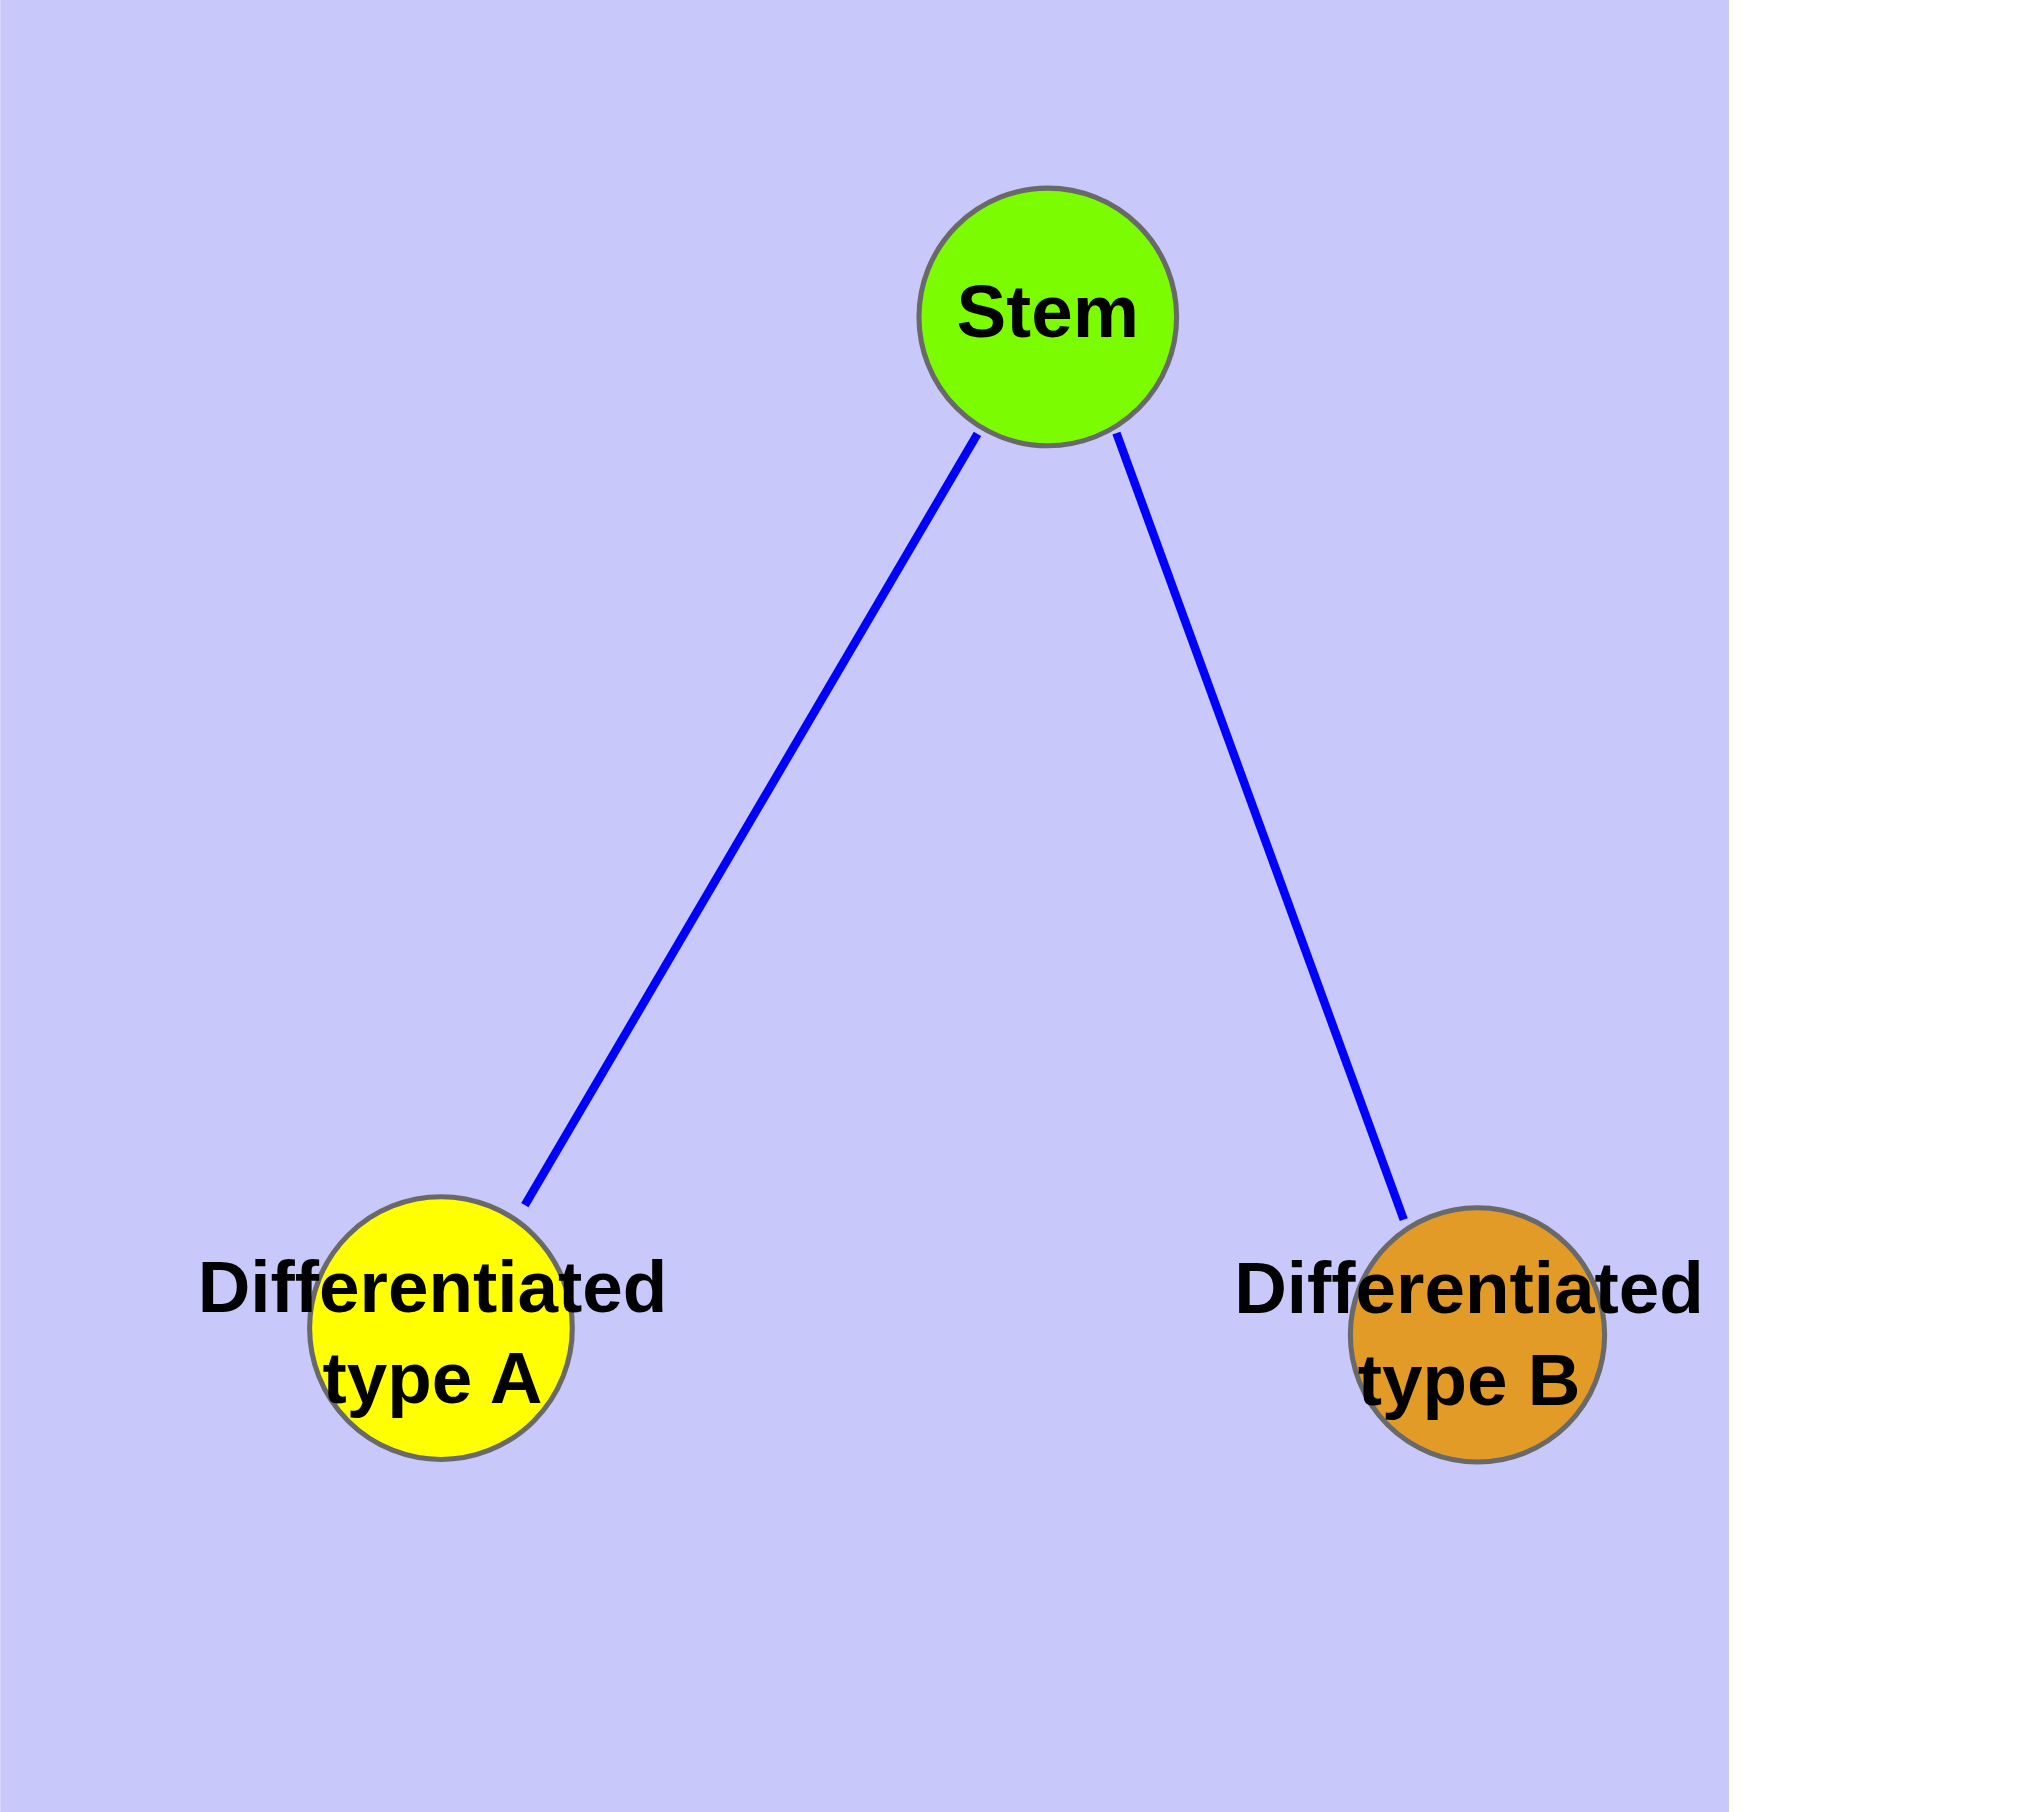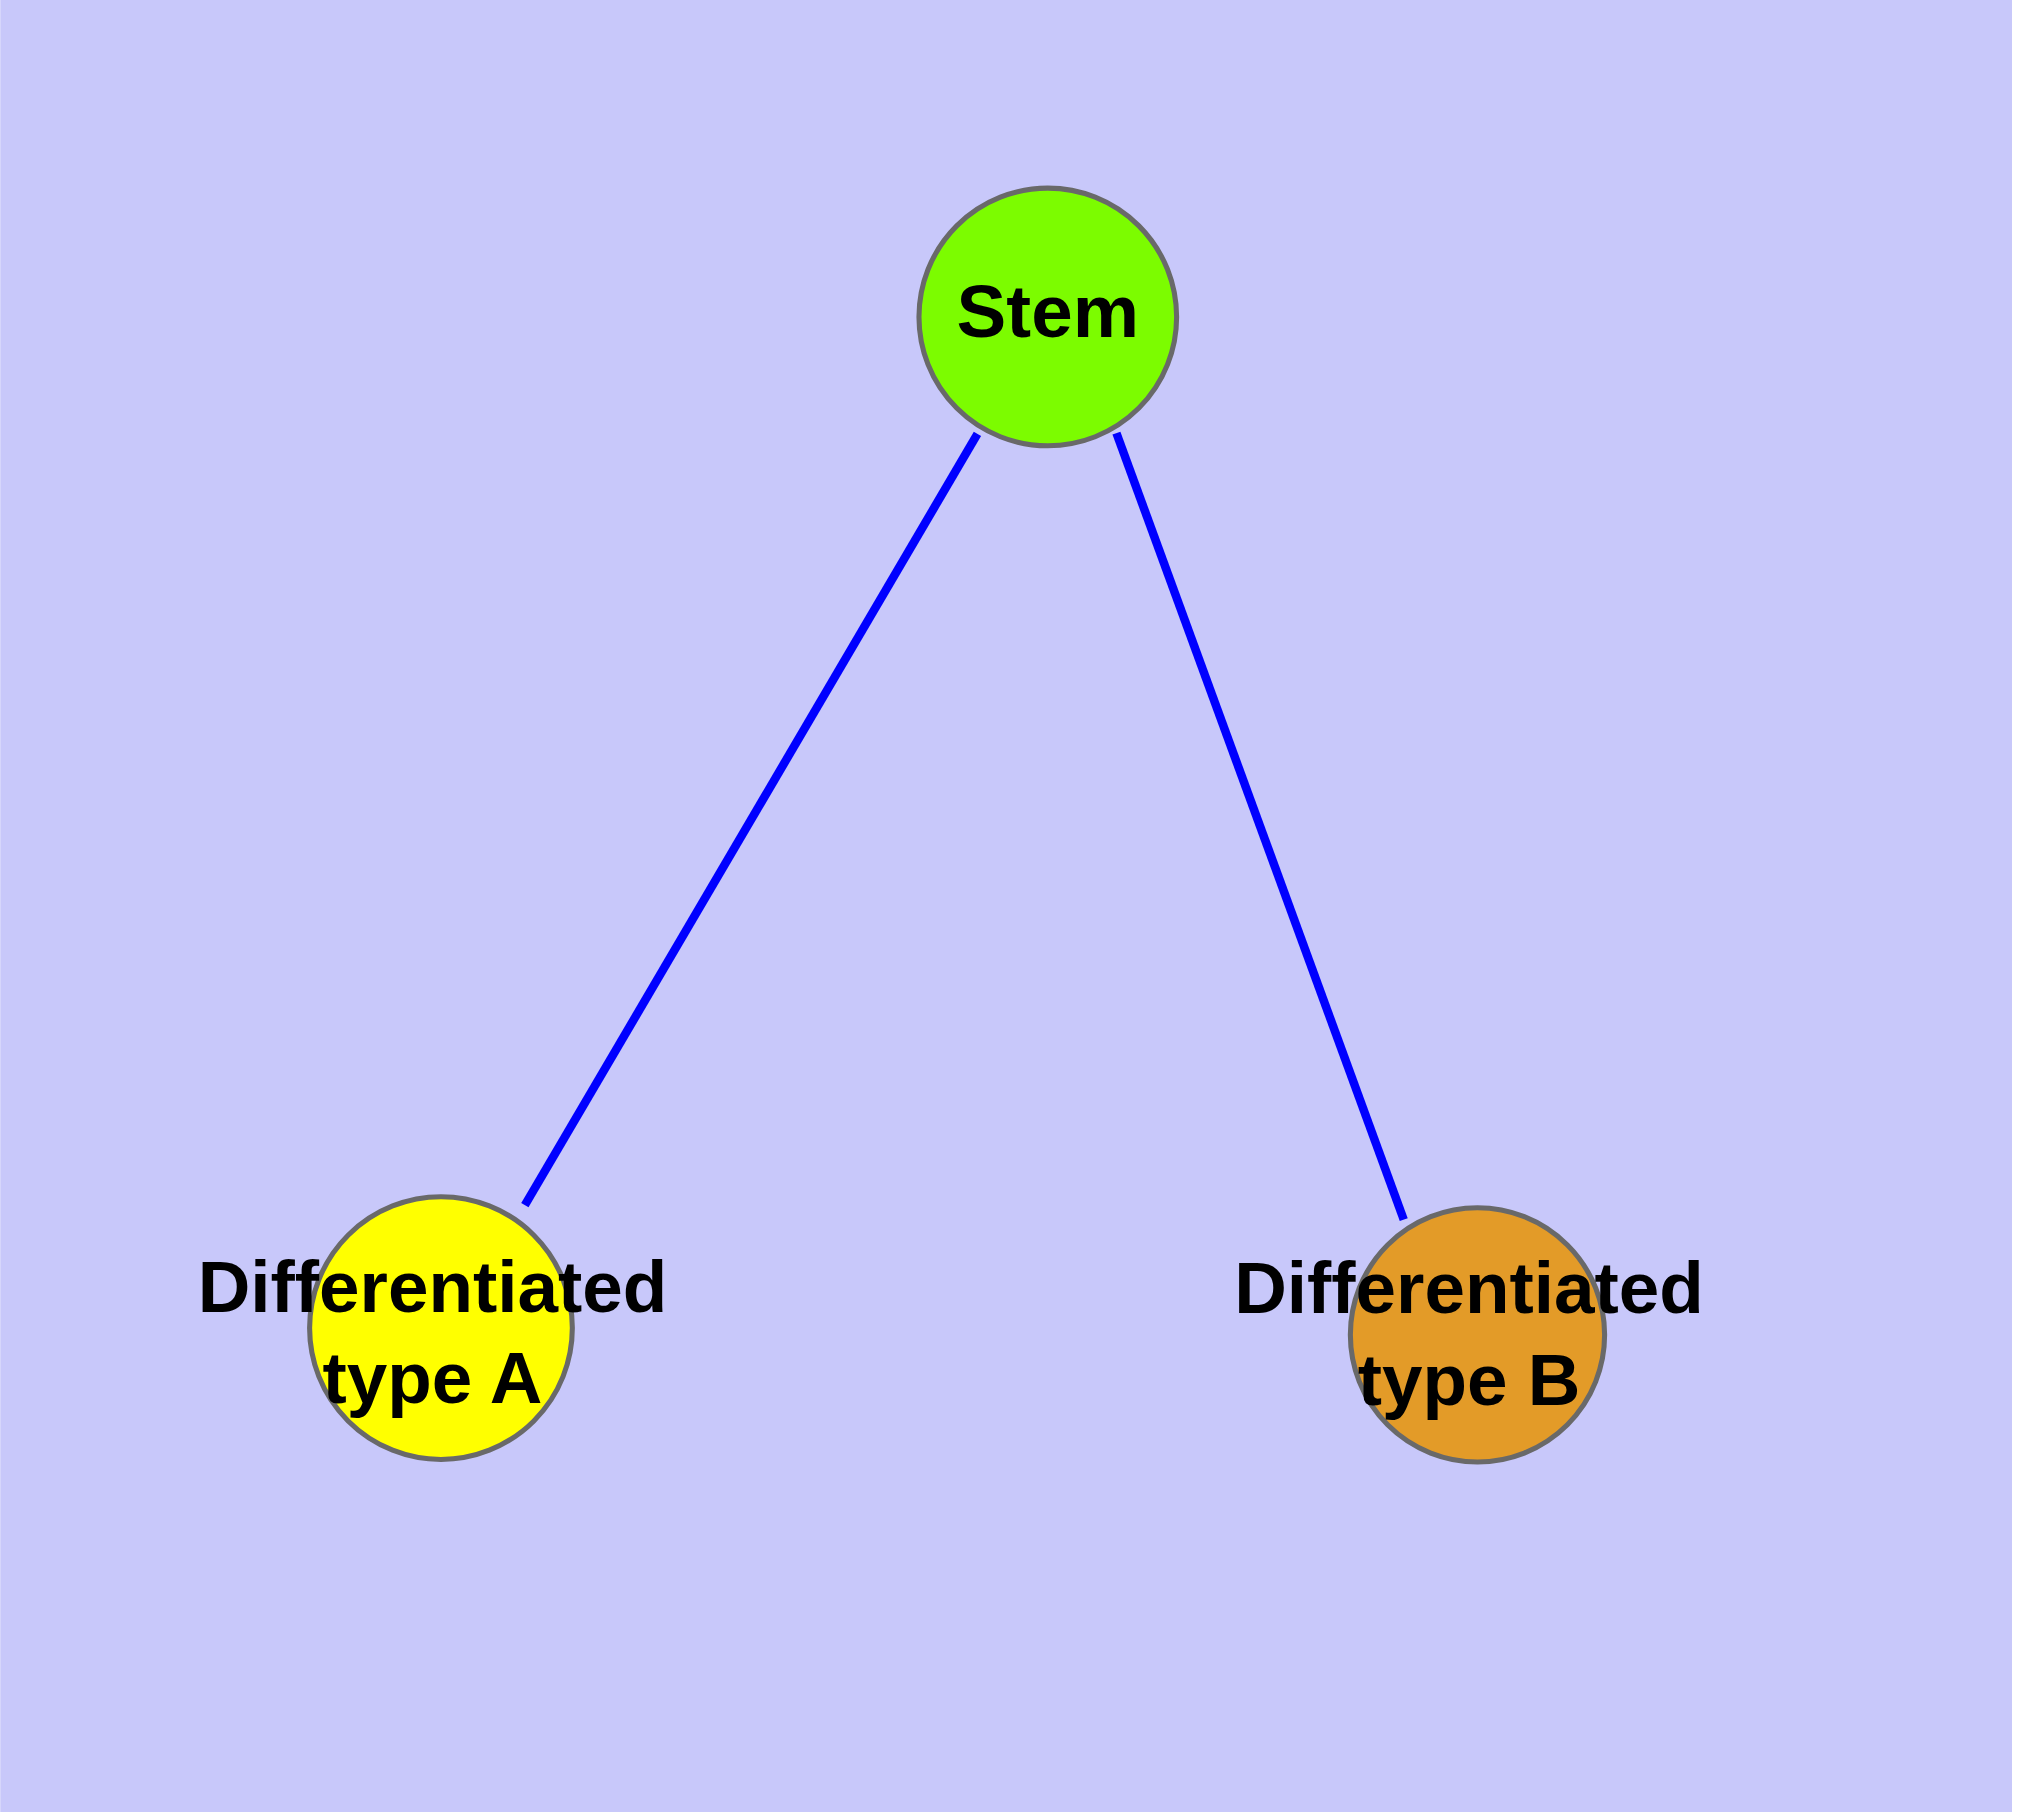--- a/index.html
+++ b/index.html
@@ -37,21 +37,21 @@
   .node-label-multi {
     font-size: 86px;
   }
   .edge-line {
     stroke-linecap: butt;
   }
 </style>
 </head>
 <body>
 
-<div id="canvas" style="width: 2012px; height: 1812px;">
+<div id="canvas" style="width: 1729px; height: 1812px;">
   <svg id="graph-svg" viewBox="0 0 2384 2138" xmlns="http://www.w3.org/2000/svg">
 
     <rect id="bg-rect" x="0" y="0" width="2384" height="2138" fill="#C8C8FA"></rect>
 
     <g id="edges-layer">
       <line class="edge-line" id="edge-0" x1="1153" y1="512" x2="619" y2="1422" stroke="#0000FF" stroke-width="10"></line>
       <line class="edge-line" id="edge-1" x1="1317" y1="511" x2="1656" y2="1439" stroke="#0000FF" stroke-width="10"></line>
     </g>
 
     <g id="nodes-layer">

